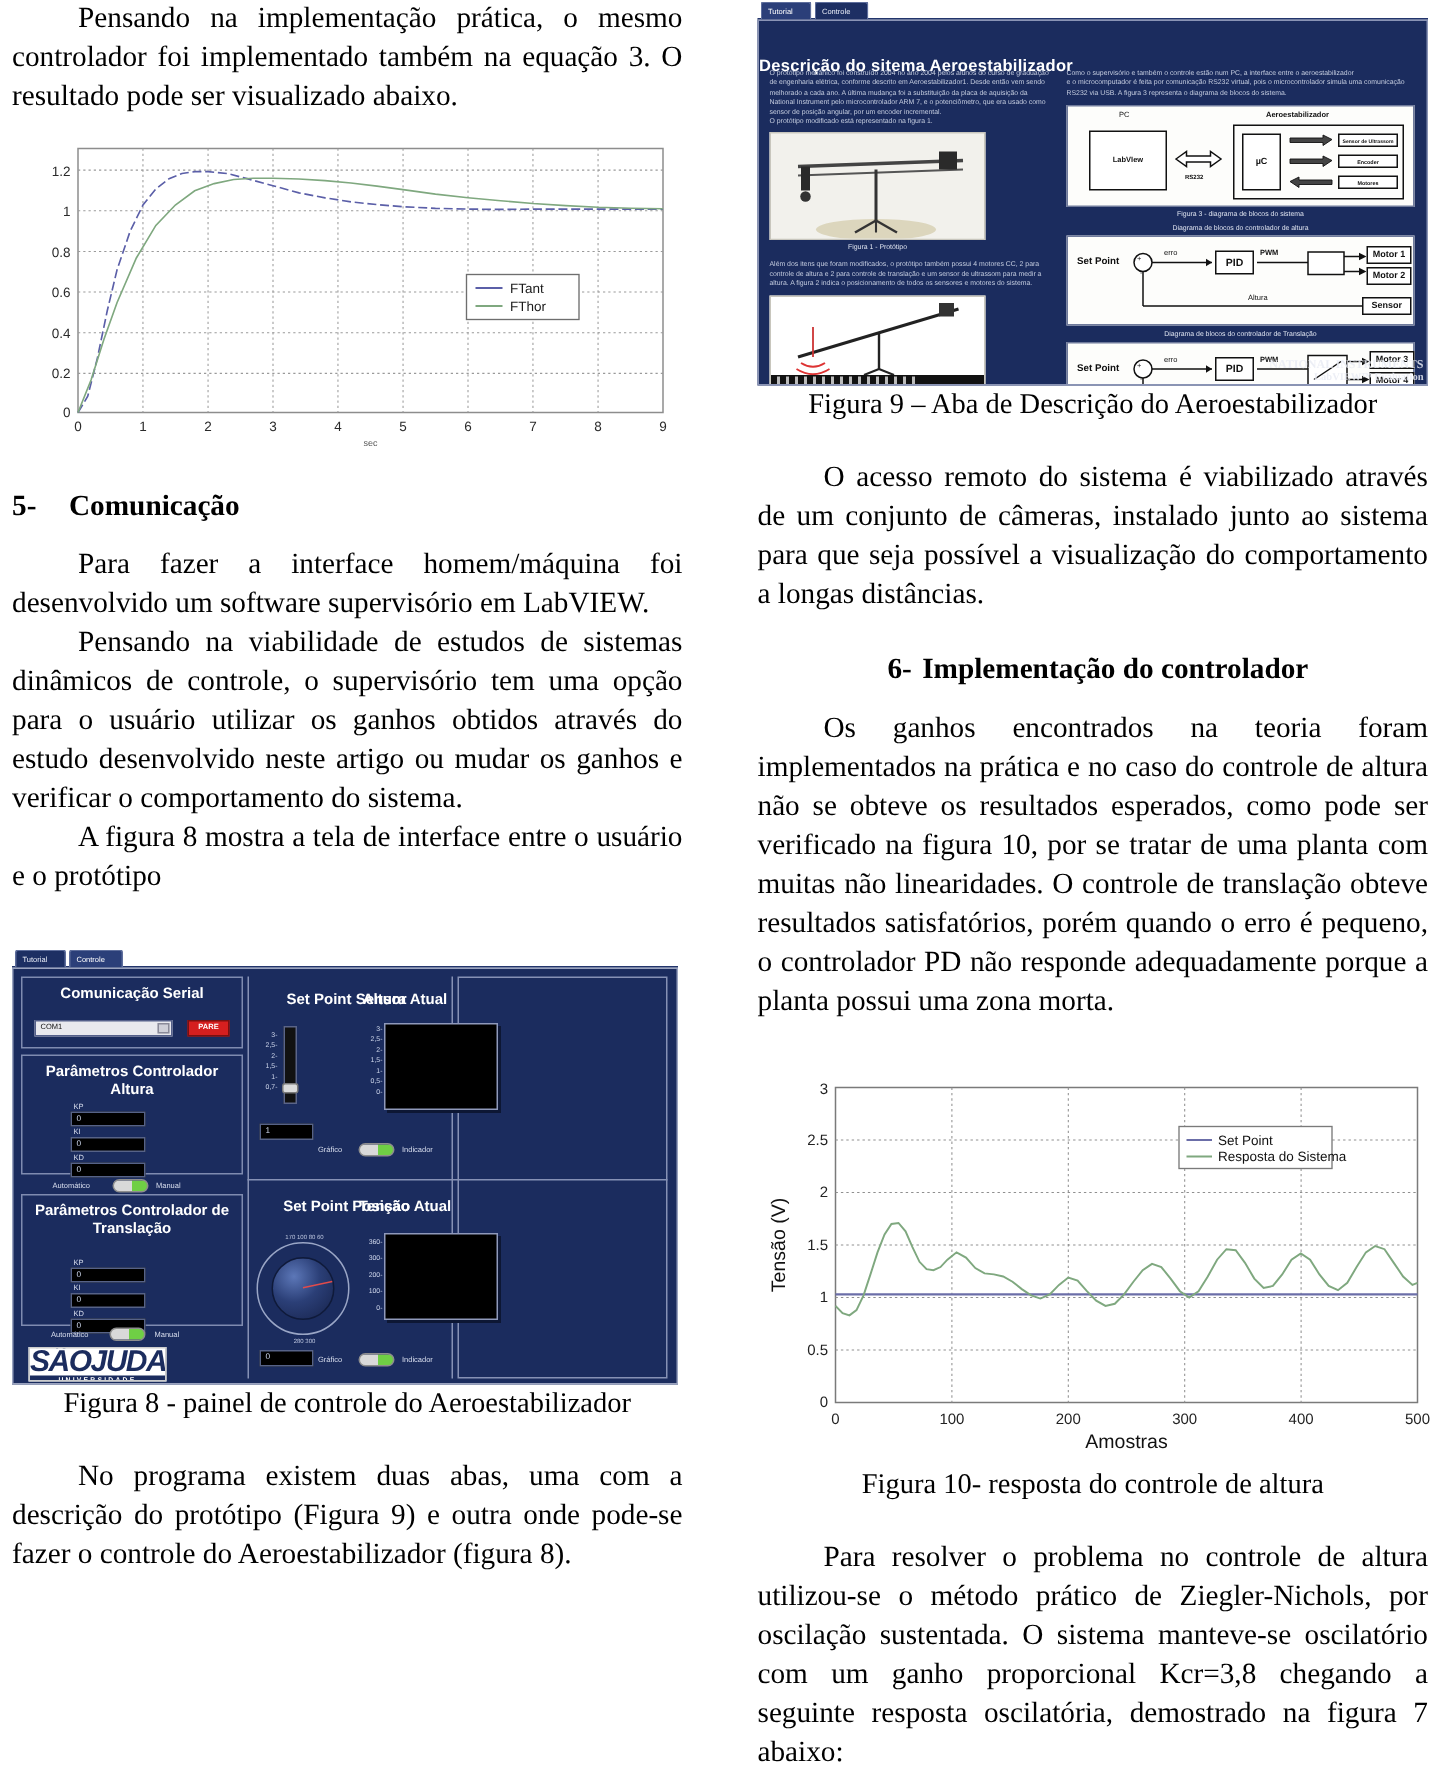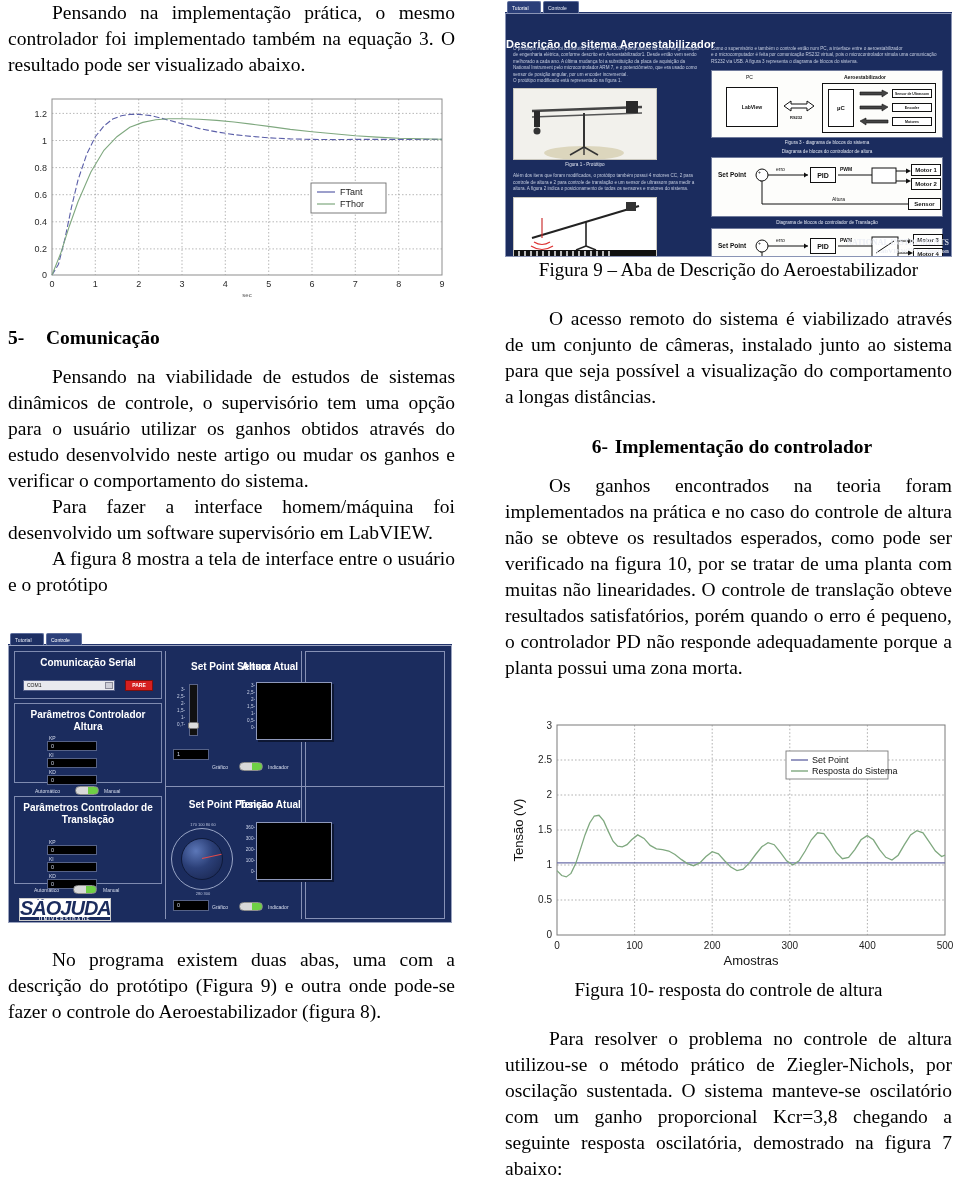--- a/index.html
+++ b/index.html
@@ -275,22 +275,22 @@
 
 
     <div class="spacer-md"></div>
 
     <h3 class="sec">
       <span class="num">5-</span><span>Comunicação</span>
     </h3>
 
     <div class="spacer-sm"></div>
 
+    <p class="body">Para fazer a interface homem/máquina foi desenvolvido um software supervisório em LabVIEW.</p>
     <p class="body">Pensando na viabilidade de estudos de sistemas dinâmicos de controle, o supervisório tem uma opção para o usuário utilizar os ganhos obtidos através do estudo desenvolvido neste artigo ou mudar os ganhos e verificar o comportamento do sistema.</p>
-    <p class="body">Para fazer a interface homem/máquina foi desenvolvido um software supervisório em LabVIEW.</p>
     <p class="body">A figura 8 mostra a tela de interface entre o usuário e o protótipo</p>
 
     <div class="spacer-lg"></div>
 
     <div>
       <div class="lvtabs" style="width:444px;">
         <div class="lvtab" style="left:2px; width:34px;">Tutorial</div>
         <div class="lvtab active" style="left:38px; width:36px;">Controle</div>
       </div>
 
@@ -386,20 +386,21 @@
           <div>100-</div>
           <div>0-</div>
         </div>
         <div class="blackplot" style="left:247px; top:176px; width:76px; height:58px;"></div>
         <div class="lab-sm" style="left:203px; top:258px;">Gráfico</div>
         <div class="toggle" style="left:230px; top:256px;"></div>
         <div class="lab-sm" style="left:259px; top:258px;">Indicador</div>
       </div>
     </div>
 
+    <p class="cap">Figura 8 - painel de controle do Aeroestabilizador</p>
 
     <div class="spacer-md"></div>
 
     <p class="body">No programa existem duas abas, uma com a descrição do protótipo (Figura 9) e outra onde pode-se fazer o controle do Aeroestabilizador (figura 8).</p>
   </div>
 
   <div class="col col-right">
 
     <div class="lvwrap">
       <div class="lvtabs" style="width:447px;">

